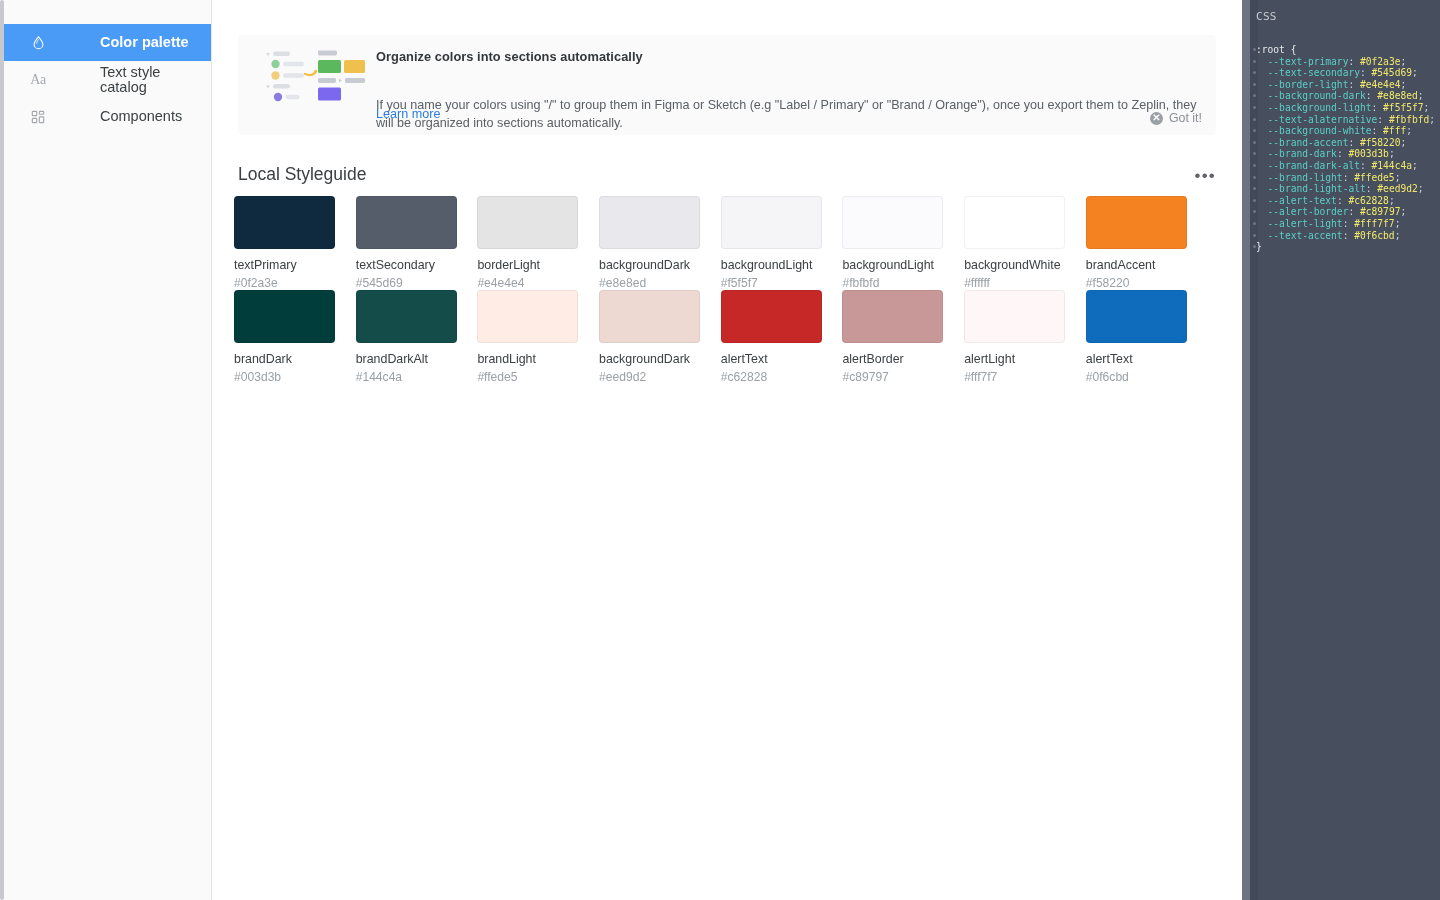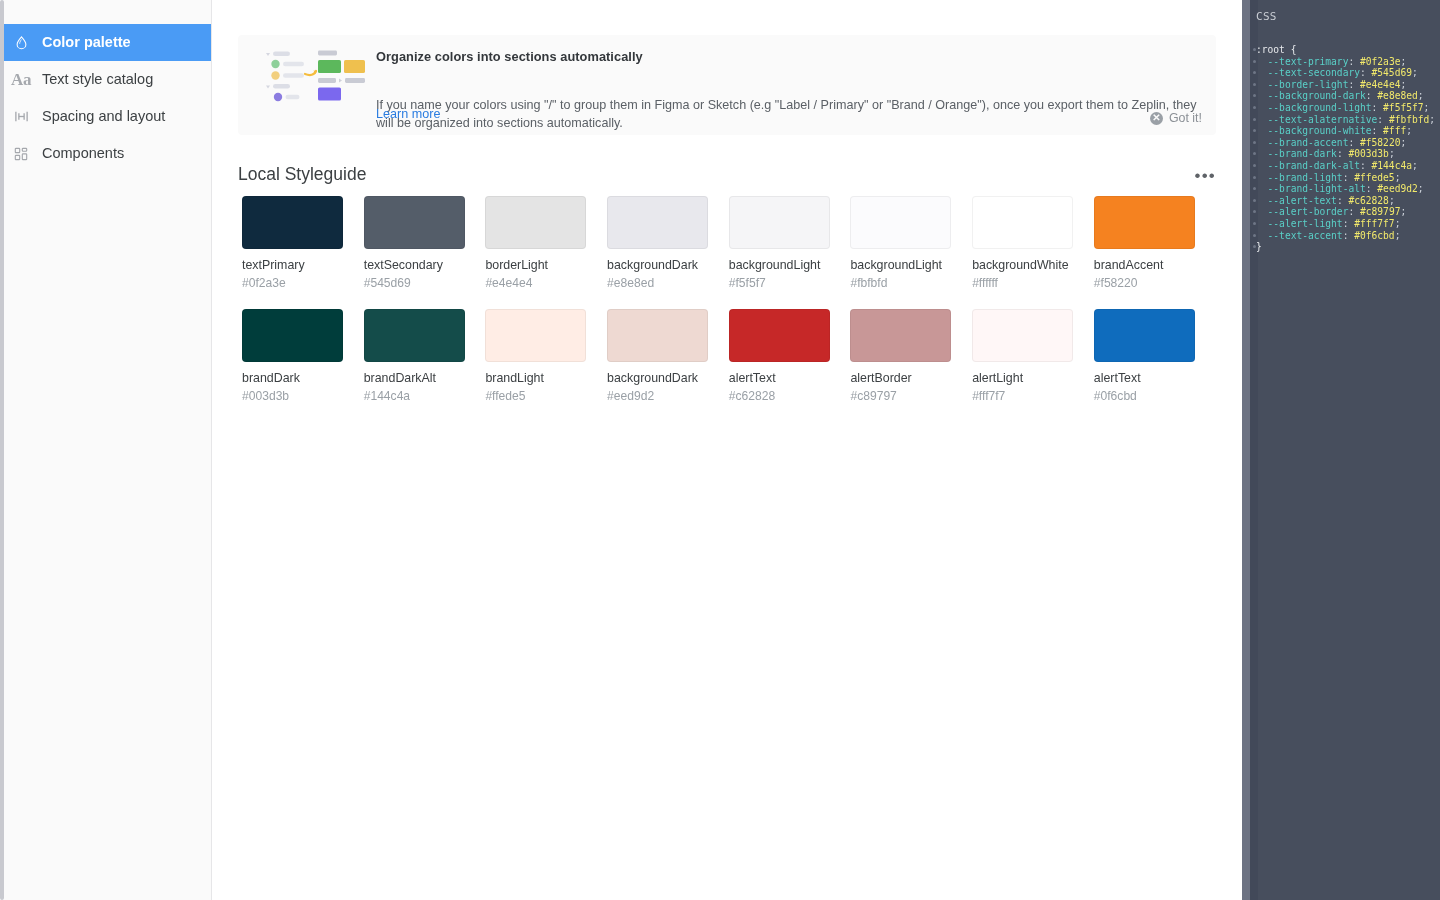--- a/index.html
+++ b/index.html
@@ -26,35 +26,35 @@
   .sidebar {
     width: 212px; height: 900px; flex: 0 0 212px;
     background: #fafafa;
     border-right: 1px solid #e6e6e8;
     padding-top: 0px;
     position: relative;
   }
   .sidebar-top-pad { height: 24px; }
   .nav-item {
     display: flex; align-items: center;
-    height: 37px; padding-left: 12px;
+    height: 37px; padding-left: 29px;
     font-size: 14.5px; color: #3c4043;
-    cursor: pointer; user-select: none;
+    cursor: pointer; user-select: none; gap: 41px;
   }
   .nav-item.selected { background: #4a9bf5; color: #ffffff; font-weight: 600; }
   .nav-item .nav-icon {
     width: 18px; height: 18px; flex: 0 0 18px;
     margin-right: 12px;
     display: flex; align-items: center; justify-content: center;
     color: #a5a8ad;
   }
   .nav-item.selected .nav-icon { color: #ffffff; }
   .nav-item .nav-label { line-height: 1; }
   .nav-icon-aa {
-    font-size: 17px; font-weight: 700; color: #a5a8ad;
+    font-size: 14px; font-weight: 400; color: #a5a8ad;
     font-family: "Liberation Serif", serif; letter-spacing: -0.5px;
   }
 
   
   .main {
     flex: 1 1 auto; height: 683px;
     background: #ffffff;
     position: relative;
     overflow: hidden;
   }
@@ -103,25 +103,24 @@
     font-size: 17.5px; color: #3c4043; font-weight: 400;
   }
   .more-dots {
     position: absolute; right: 26px; top: 167px;
     font-size: 17px; color: #5f6368; letter-spacing: 1.2px;
     cursor: pointer; line-height: 1;
   }
 
   
   .palette {
-    position: absolute; left: 30px; top: 196px;
+    position: absolute; left: 22px; top: 196px;
     width: 980px;
     display: grid;
     grid-template-columns: repeat(8, 121.7px);
-    row-gap: 19px;
   }
   .swatch-cell { width: 102px; cursor: pointer; }
   .swatch-chip {
     width: 101px; height: 53px; border-radius: 4px;
     border: 1px solid rgba(0,0,0,0.055);
   }
   .swatch-name {
     margin-top: 9px; font-size: 12.4px; color: #3c4043;
     white-space: nowrap;
   }
@@ -187,29 +186,20 @@
       <span class="nav-label">Color palette</span>
     </div>
 
     <div class="nav-item">
       <span class="nav-icon">
         <span class="nav-icon-aa">Aa</span>
       </span>
       <span class="nav-label">Text style catalog</span>
     </div>
 
-    <div class="nav-item">
-      <span class="nav-icon">
-        <svg width="15" height="15" viewBox="0 0 16 16" fill="none" stroke="currentColor" stroke-width="1.4">
-          <path d="M2 3 v10 M5.2 4.5 v7 M10.8 4.5 v7 M14 3 v10"></path>
-          <path d="M5.2 8 h5.6" stroke-width="1.4"></path>
-        </svg>
-      </span>
-      <span class="nav-label">Spacing and layout</span>
-    </div>
 
     <div class="nav-item">
       <span class="nav-icon">
         <svg width="14" height="14" viewBox="0 0 16 16" fill="none" stroke="currentColor" stroke-width="1.3">
           <rect x="1.5" y="1.5" width="5" height="5" rx="0.8"></rect>
           <rect x="9.5" y="1.5" width="5" height="3.4" rx="0.8"></rect>
           <rect x="1.5" y="9.5" width="5" height="5" rx="0.8"></rect>
           <rect x="9.5" y="7.9" width="5" height="6.6" rx="0.8"></rect>
         </svg>
       </span>

